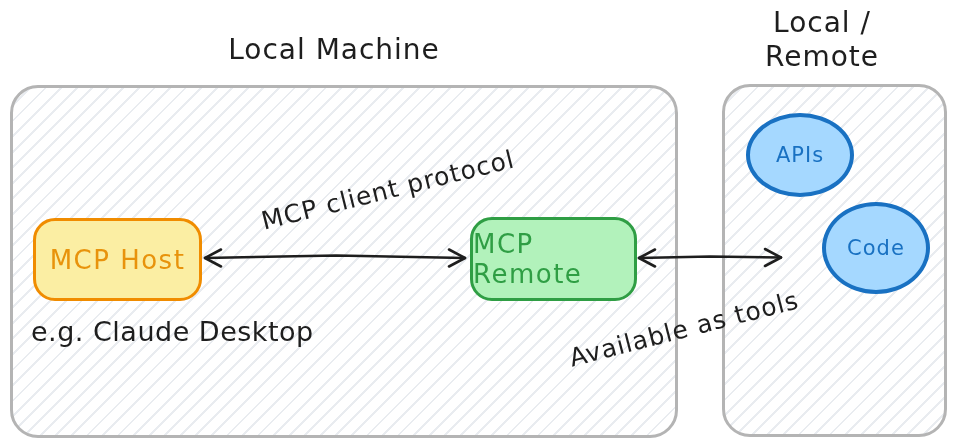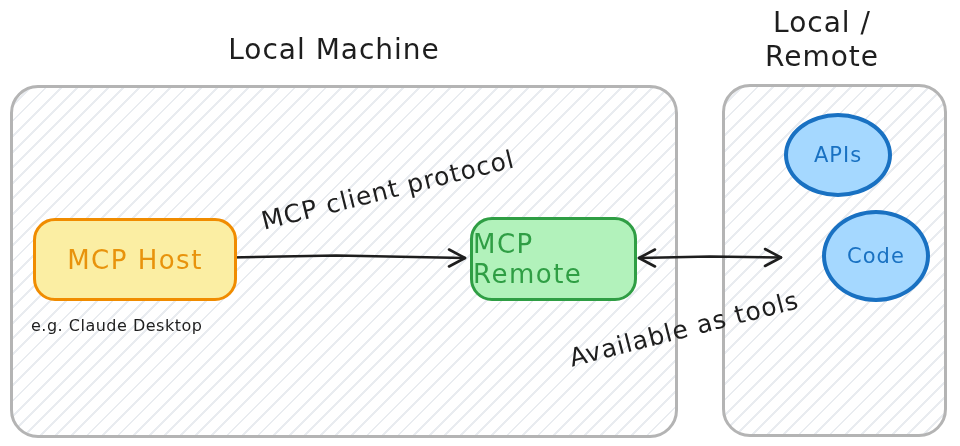--- a/index.html
+++ b/index.html
@@ -20,38 +20,38 @@
     transform:translateX(-50%);text-align:center;line-height:34px;color:#1e1e1e;
   }
   #local-machine-title{left:334px;top:33px;}
   #remote-title{left:822px;top:6px;}
   .node-box{
     position:absolute;border-radius:22px;box-sizing:border-box;
     display:flex;align-items:center;justify-content:center;
     font-size:26px;letter-spacing:1.5px;
   }
   #mcp-host-box{
-    left:33px;top:218px;width:204px;height:83px;
+    left:33px;top:218px;width:169px;height:83px;
     background:#fbeea3;border:3.5px solid #f08c00;color:#e8930c;
   }
   #mcp-server-box{
     left:470px;top:217px;width:167px;height:84px;
     background:#b2f2bb;border:3.5px solid #2f9e44;color:#2f9e44;
   }
   #host-caption{
-    position:absolute;left:31px;top:316px;font-size:16px;letter-spacing:0.5px;color:#1e1e1e;
+    position:absolute;left:31px;top:316px;font-size:27px;letter-spacing:0.5px;color:#1e1e1e;
   }
   .ellipse-node{
     position:absolute;border-radius:50%;box-sizing:border-box;
     background:#a5d8ff;border:4px solid #1971c2;color:#1971c2;
     display:flex;align-items:center;justify-content:center;
     font-size:21px;letter-spacing:1px;
   }
-  #node-apis{left:784px;top:113px;width:108px;height:84px;text-align:right;}
-  #node-code{left:822px;top:210px;width:108px;height:92px;}
+  #node-apis{left:746px;top:113px;width:108px;height:84px;text-align:right;}
+  #node-code{left:822px;top:202px;width:108px;height:92px;}
   #node-dbs{left:758px;top:313px;width:114px;height:84px;}
   .arrow-label{
     position:absolute;font-size:25px;letter-spacing:1px;white-space:nowrap;color:#1e1e1e;
   }
   #client-protocol-label{
     left:388px;top:190px;transform:translate(-50%,-50%) rotate(-14deg);
   }
   #available-tools-label{
     left:684px;top:329px;transform:translate(-50%,-50%) rotate(-14.5deg);
   }

